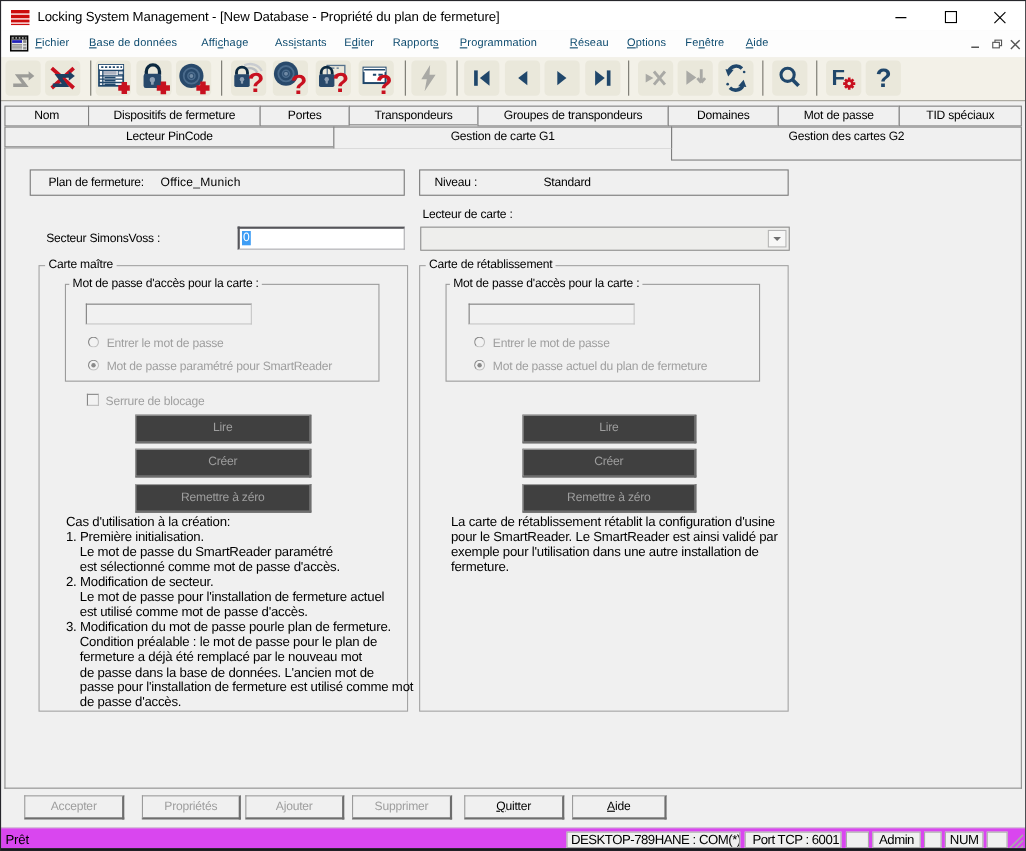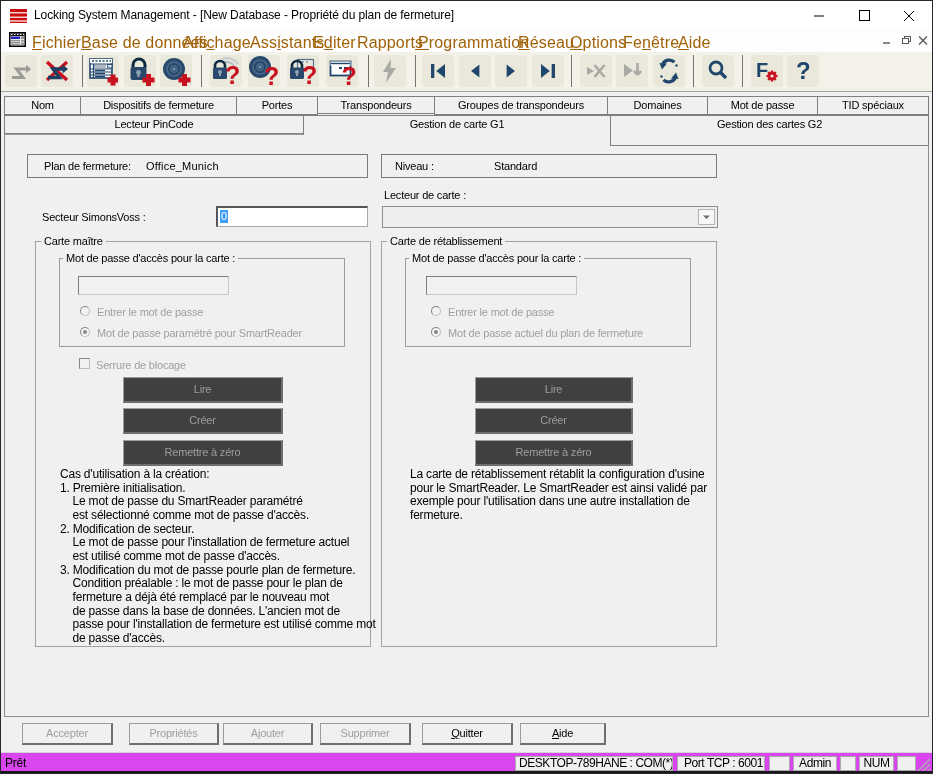--- a/index.html
+++ b/index.html
@@ -5,21 +5,21 @@
 * { margin:0; padding:0; box-sizing:border-box; }
 html,body { width:933px; height:774px; }
 body { font-family:"Liberation Sans",sans-serif; position:relative; background:#f0f0f0; overflow:hidden; color:#000; }
 .abs { position:absolute; }
 
 #winborder { position:absolute; left:0; top:0; width:933px; height:774px; border:1px solid #26262b; z-index:50; pointer-events:none; }
 #titlebar { position:absolute; left:1px; top:1px; width:931px; height:27px; background:#ffffff; }
 #titletext { position:absolute; left:33px; top:7px; font-size:12px; letter-spacing:-0.1px; color:#000; }
 
 #menubar { position:absolute; left:1px; top:28px; width:931px; height:24px; background:#fdfdfd; }
-.mi { position:absolute; top:6px; font-size:16px; letter-spacing:0.15px; color:#a16207; }
+.mi { position:absolute; top:6px; font-size:10px; letter-spacing:0.15px; color:#0c4a6e; }
 .mi u { text-decoration:underline; text-underline-offset:1px; }
 
 #toolbar { position:absolute; left:1px; top:52px; width:931px; height:40px; background:#f3f1e8; border-bottom:1px solid #a5a299; }
 .tbtn { position:absolute; top:3px; width:32px; height:32px; background:#eae8db; border-radius:4px; }
 .tsep { position:absolute; top:3px; width:1px; height:32px; background:#75746c; }
 .tbtn svg { position:absolute; left:50%; top:50%; transform:translate(-50%,-50%); }
 
 .tab { position:absolute; background:#f0f0f0; border:1px solid #7f7f7f; font-size:11px; letter-spacing:-0.2px; text-align:center; z-index:2; }
 .tab span { position:relative; top:2px; }
 #tabs { position:absolute; z-index:2; }

